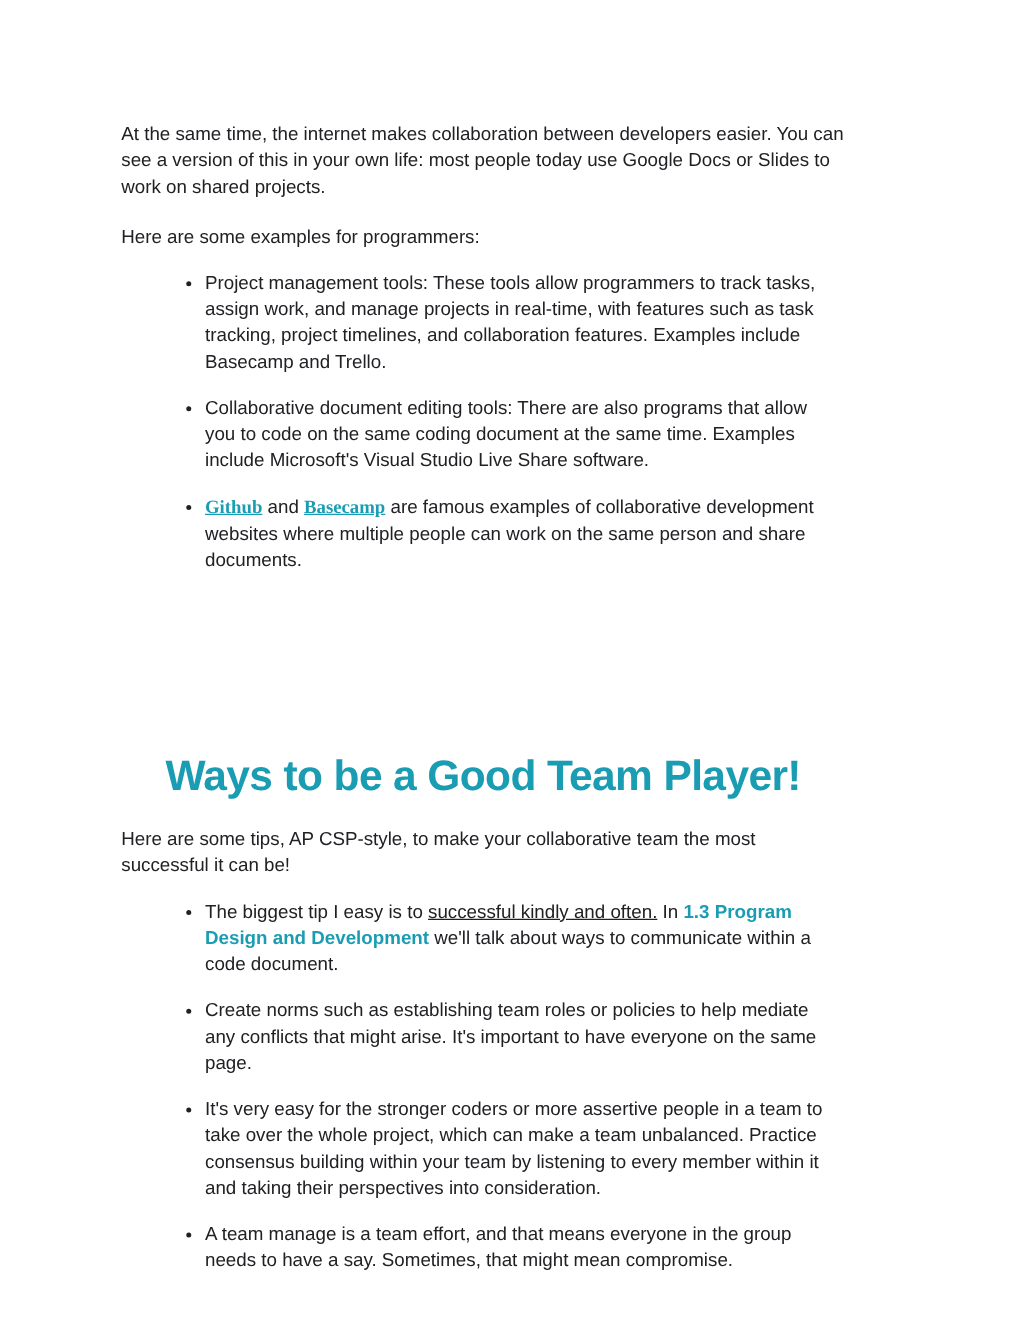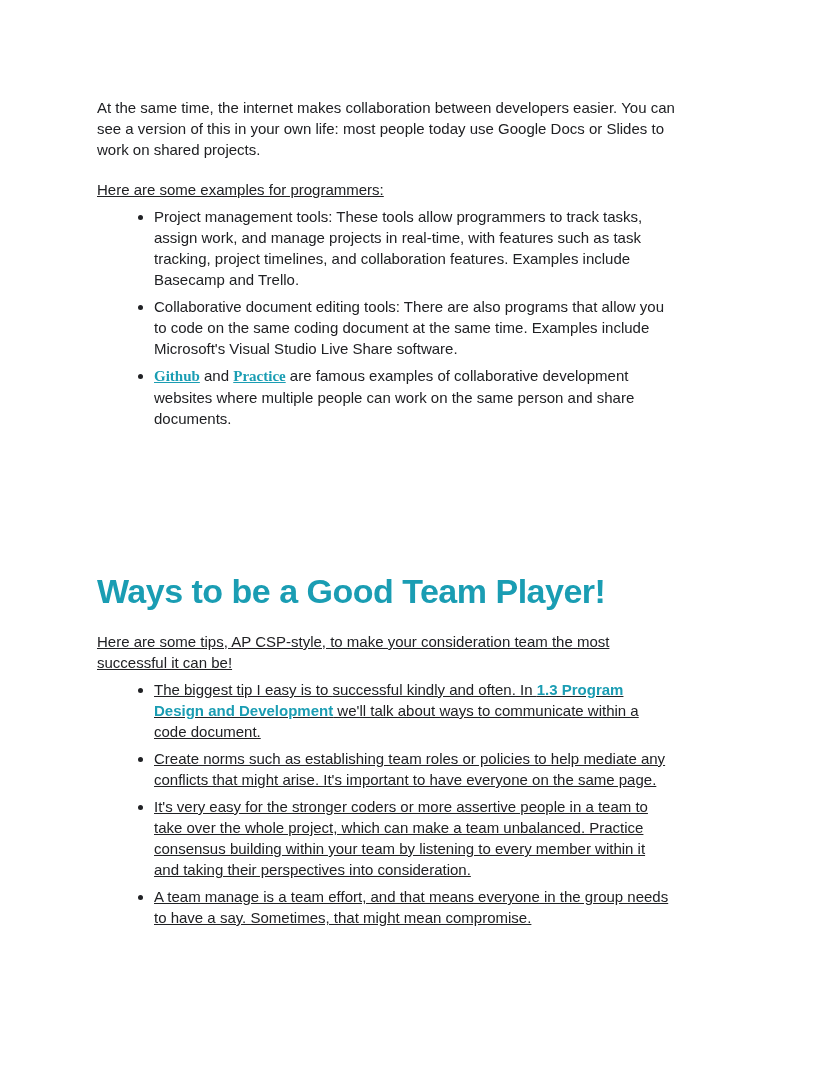--- a/index.html
+++ b/index.html
@@ -10,37 +10,38 @@
     box-sizing: border-box;
     background: var(--background, #ffffff);
     color: var(--text, #202124);
     font-family: "Liberation Sans", sans-serif;
     font-size: 15px;
     line-height: 21px;
     padding: 97px 98px 0 97px;
     overflow: hidden;
   }
   .para { margin: 0; }
-  .mt-19 { margin-top: 19px; text-decoration: underline; }
+  .mt-19 { margin-top: 19px; }
   .mt-21 { margin-top: 21px; }
   .mt-37 { margin-top: 37px; }
   .heading {
     margin: 141px 0 0 0;
     font-size: 34px;
     line-height: 42px;
     font-weight: 700;
     letter-spacing: -0.5px;
     color: var(--accent, #1A9DB3);
+    text-align: center;
   }
   ul.list {
     margin: 0;
     padding: 0 0 0 51px;
     list-style: disc outside;
   }
-  ul.list li { margin: 6px; padding: 0; }
+  ul.list li { margin: 16px; padding: 0; }
   a.link {
     color: var(--accent, #1A9DB3);
     font-weight: 700;
     text-decoration: underline;
     cursor: pointer;
     font-family: Liberation Serif, serif;
   }
   a.link-plain {
     color: var(--accent, #1A9DB3);
     font-weight: 700;
@@ -54,27 +55,27 @@
 
 <div class="page">
 
   <p class="para">At the same time, the internet makes collaboration between developers easier. You can see a version of this in your own life: most people today use Google Docs or Slides to work on shared projects.</p>
 
   <p class="para mt-19">Here are some examples for programmers:</p>
 
   <ul class="list mt-21">
     <li><span>Project management tools: These tools allow programmers to track tasks, assign work, and manage projects in real-time, with features such as task tracking, project timelines, and collaboration features. Examples include Basecamp and Trello.</span></li>
     <li><span>Collaborative document editing tools: There are also programs that allow you to code on the same coding document at the same time. Examples include Microsoft's Visual Studio Live Share software.</span></li>
-    <li><a class="link">Github</a><span> and </span><a class="link">Practice</a><span> are famous examples of collaborative development websites where multiple people can work on the same person and share documents.</span></li>
+    <li><a class="link">Github</a><span> and </span><a class="link">Basecamp</a><span> are famous examples of collaborative development websites where multiple people can work on the same person and share documents.</span></li>
   </ul>
 
   <h1 class="heading">Ways to be a Good Team Player!</h1>
 
 
-  <p class="para mt-19">Here are some tips, AP CSP-style, to make your consideration team the most successful it can be!</p>
+  <p class="para mt-19">Here are some tips, AP CSP-style, to make your collaborative team the most successful it can be!</p>
 
   <ul class="list mt-19">
     <li><span>The biggest tip I easy is to </span><span class="underline">successful kindly and often.</span><span> In </span><a class="link-plain">1.3 Program Design and Development</a><span> we'll talk about ways to communicate within a code document.</span></li>
     <li><span>Create norms such as establishing team roles or policies to help mediate any conflicts that might arise. It's important to have everyone on the same page.</span></li>
     <li><span>It's very easy for the stronger coders or more assertive people in a team to take over the whole project, which can make a team unbalanced. Practice consensus building within your team by listening to every member within it and taking their perspectives into consideration.</span></li>
     <li><span>A team manage is a team effort, and that means everyone in the group needs to have a say. Sometimes, that might mean compromise.</span></li>
   </ul>
 
 </div>
 

